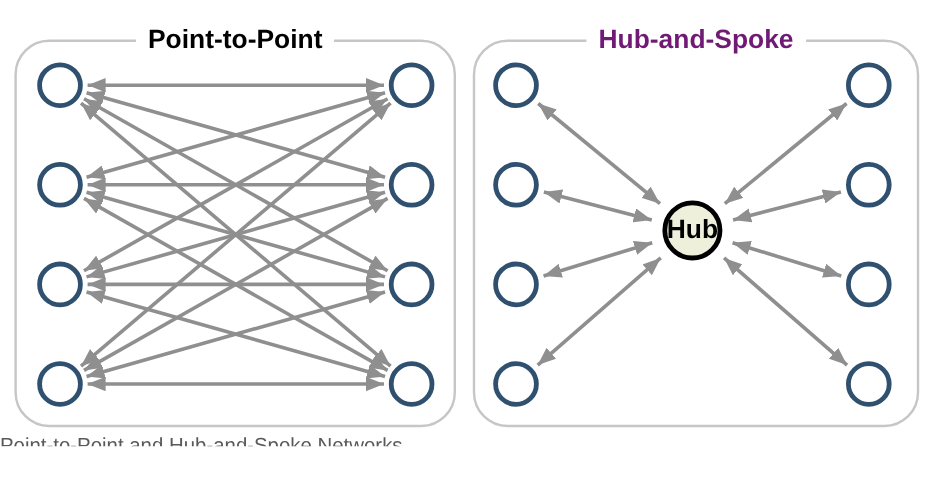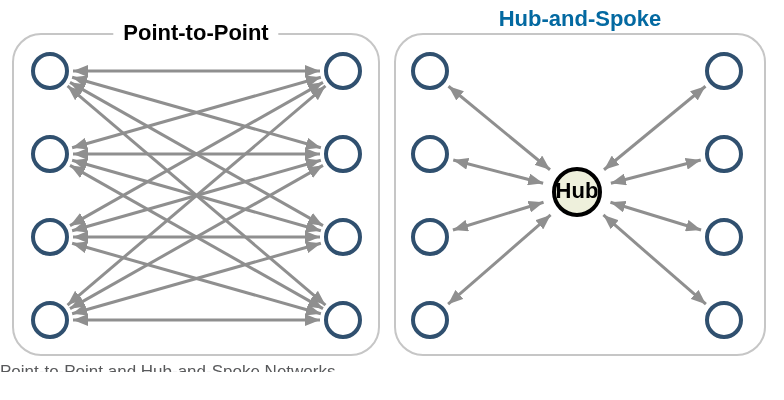--- a/index.html
+++ b/index.html
@@ -92,16 +92,16 @@
       <circle cx="430" cy="154" r="17" fill="#ffffff" stroke="#30506f" stroke-width="4"></circle>
       <circle cx="430" cy="237" r="17" fill="#ffffff" stroke="#30506f" stroke-width="4"></circle>
       <circle cx="430" cy="320" r="17" fill="#ffffff" stroke="#30506f" stroke-width="4"></circle>
       <circle cx="724" cy="71" r="17" fill="#ffffff" stroke="#30506f" stroke-width="4"></circle>
       <circle cx="724" cy="154" r="17" fill="#ffffff" stroke="#30506f" stroke-width="4"></circle>
       <circle cx="724" cy="237" r="17" fill="#ffffff" stroke="#30506f" stroke-width="4"></circle>
       <circle cx="724" cy="320" r="17" fill="#ffffff" stroke="#30506f" stroke-width="4"></circle>
       <circle cx="577" cy="192" r="23" fill="#eef0dc" stroke="#000000" stroke-width="4"></circle>
     </svg>
   <div class="panel-title" id="title-0" style="left: 196px; top: 34px; color: rgb(0, 0, 0);">Point-to-Point</div>
-  <div class="panel-title" id="title-1" style="left: 580px; top: 20px; color: #0369a1;">Hub-and-Spoke</div>
+  <div class="panel-title" id="title-1" style="left: 580px; top: 34px; color: #701a75;">Hub-and-Spoke</div>
   <div class="hub-label" id="hub-label" style="left: 577px; top: 192px;">Hub</div>
   <div class="caption" style="color: rgb(88, 89, 91);">Point-to-Point and Hub-and-Spoke Networks</div>
 </div>
 
 </body></html>

